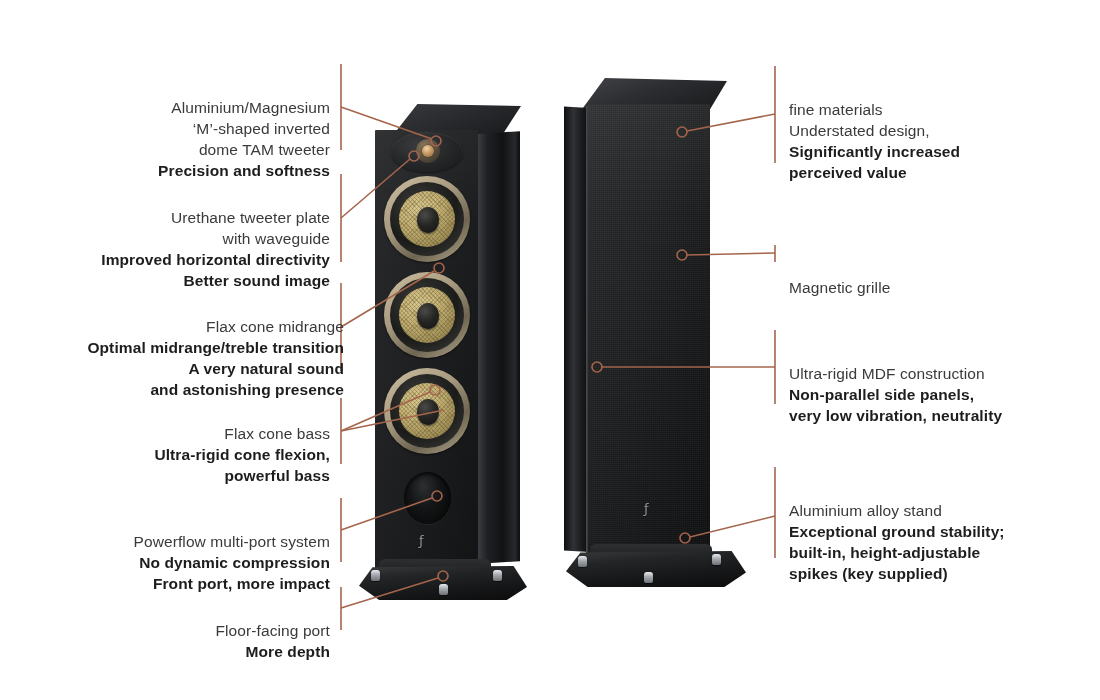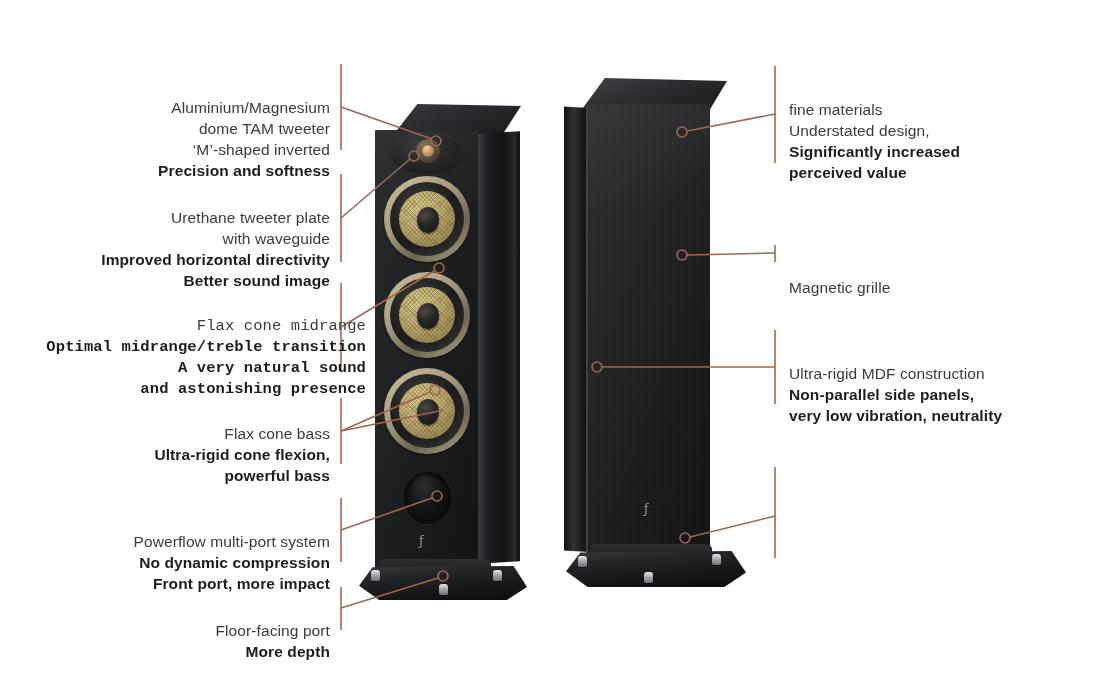--- a/index.html
+++ b/index.html
@@ -271,33 +271,33 @@
 
     <path d="M775 367 L602 367"></path>
     <circle class="dot" cx="597" cy="367" r="5"></circle>
 
     <path d="M775 516 L690 537"></path>
     <circle class="dot" cx="685" cy="538" r="5"></circle>
   </svg>
 
   <div class="callout left" style="right:770px;top:63px;">
     <div class="line reg">Aluminium/Magnesium</div>
+    <div class="line reg">‘M’-shaped inverted</div>
     <div class="line reg">dome TAM tweeter</div>
-    <div class="line reg">‘M’-shaped inverted</div>
     <div class="line bold">Precision and softness</div>
   </div>
 
   <div class="callout left" style="right:770px;top:173px;">
     <div class="line reg">Urethane tweeter plate</div>
     <div class="line reg">with waveguide</div>
     <div class="line bold">Improved horizontal directivity</div>
     <div class="line bold">Better sound image</div>
   </div>
 
-  <div class="callout left" style="right:734px;top:282px;font-family:Liberation Mono, monospace;">
+  <div class="callout left" style="right:756px;top:282px;">
     <div class="line reg">Flax cone midrange</div>
     <div class="line bold">Optimal midrange/treble transition</div>
     <div class="line bold">A very natural sound</div>
     <div class="line bold">and astonishing presence</div>
   </div>
 
   <div class="callout left" style="right:770px;top:389px;">
     <div class="line reg">Flax cone bass</div>
     <div class="line bold">Ultra-rigid cone flexion,</div>
     <div class="line bold">powerful bass</div>
@@ -324,14 +324,20 @@
   <div class="callout right" style="left:789px;top:243px;">
     <div class="line reg">Magnetic grille</div>
   </div>
 
   <div class="callout right" style="left:789px;top:329px;">
     <div class="line reg">Ultra-rigid MDF construction</div>
     <div class="line bold">Non-parallel side panels,</div>
     <div class="line bold">very low vibration, neutrality</div>
   </div>
 
+  <div class="callout right" style="left:789px;top:466px;">
+    <div class="line reg">Aluminium alloy stand</div>
+    <div class="line bold">Exceptional ground stability;</div>
+    <div class="line bold">built-in, height-adjustable</div>
+    <div class="line bold">spikes (key supplied)</div>
+  </div>
 
 </div>
 
 </body></html>

